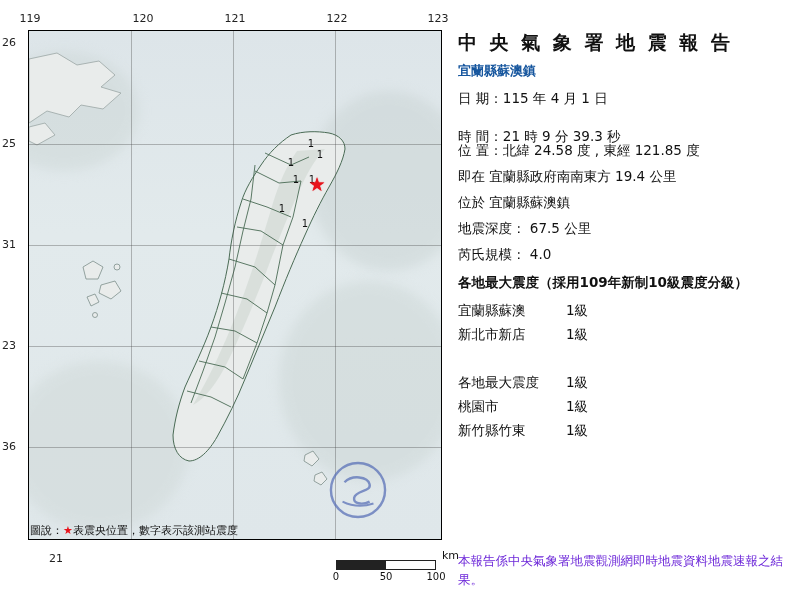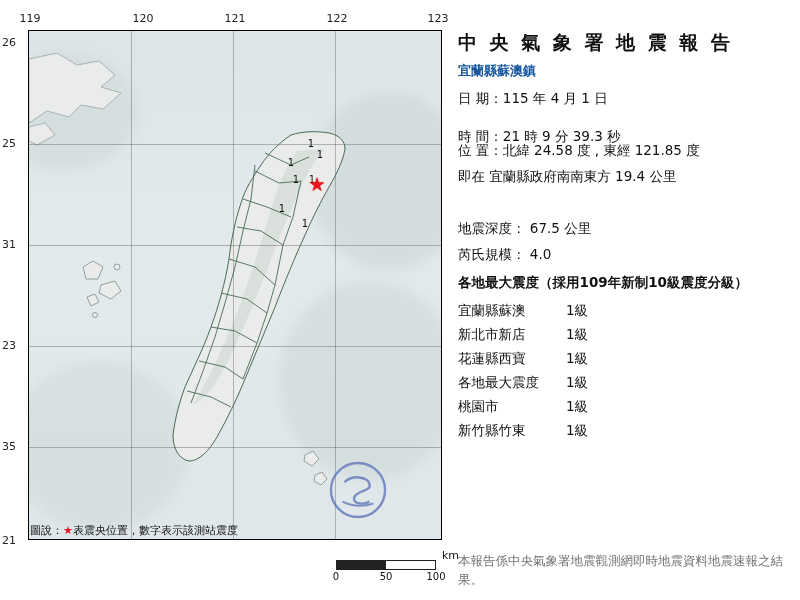--- a/index.html
+++ b/index.html
@@ -53,41 +53,41 @@
 
   
   .report{position:absolute;left:458px;top:12px;width:342px;height:592px;}
   .rep-title{position:absolute;left:0;top:18px;font-size:19px;font-weight:bold;
     letter-spacing:3px;color:#111;}
   .rep-sub{position:absolute;left:0;top:50px;font-size:13px;color:#16569e;font-weight:bold;}
   .rline{position:absolute;left:0;font-size:13.5px;color:#111;white-space:nowrap;}
   .int-head{position:absolute;left:0;font-size:13.5px;color:#111;font-weight:bold;}
   .int-row{position:absolute;left:0;font-size:13.5px;color:#111;}
   .int-row .place{display:inline-block;width:108px;}
-  .footer{position:absolute;left:0;top:540px;font-size:12.5px;color:#737373;line-height:1.5;width:330px;}
+  .footer{position:absolute;left:0;top:540px;font-size:12.5px;color:#6d28d9;line-height:1.5;width:330px;}
 </style>
 </head>
 <body>
 
 <div class="wrap">
 
   <div class="map-panel">
 
     <div class="tick xtick" style="left:30px;">119</div>
     <div class="tick xtick" style="left:143px;text-align:right;">120</div>
     <div class="tick xtick" style="left:235px;">121</div>
     <div class="tick xtick" style="left:337px;">122</div>
     <div class="tick xtick" style="left:438px;">123</div>
 
     <div class="tick ytick" style="top:42px;">26</div>
     <div class="tick ytick" style="top:143px;">25</div>
     <div class="tick ytick" style="top:244px;">31</div>
     <div class="tick ytick" style="top:345px;">23</div>
-    <div class="tick ytick" style="top:446px;">35</div>
-    <div class="tick ytick" style="top:540px;">21</div>
+    <div class="tick ytick" style="top:446px;">36</div>
+    <div class="tick ytick" style="top:558px;margin-left:47px;">21</div>
 
     <div class="map-frame">
       <div class="sea"></div>
 
       <div class="blob" style="left:-40px;top:20px;width:150px;height:120px;background:#cdd7d6;"></div>
       <div class="blob" style="left:280px;top:60px;width:160px;height:180px;background:#c9d3d3;"></div>
       <div class="blob" style="left:250px;top:250px;width:180px;height:200px;background:#ccd6d5;"></div>
       <div class="blob" style="left:-20px;top:330px;width:180px;height:170px;background:#cfd8d7;"></div>
 
       <svg class="taiwan" viewBox="0 0 412 508">
@@ -181,34 +181,32 @@
   </div>
 
   <div class="report">
     <div class="rep-title">中 央 氣 象 署 地 震 報 告</div>
     <div class="rep-sub">宜蘭縣蘇澳鎮</div>
 
     <div class="rline" style="top:78px;">日 期：115 年 4 月 1 日</div>
     <div class="rline" style="top:104px;margin-top:12px;">時 間：21 時 9 分 39.3 秒</div>
     <div class="rline" style="top:130px;">位 置：北緯 24.58 度 , 東經 121.85 度</div>
     <div class="rline" style="top:156px;">即在 宜蘭縣政府南南東方 19.4 公里</div>
+    <div class="rline" style="top:182px;">位於 宜蘭縣蘇澳鎮</div>
     <div class="rline" style="top:208px;text-align:center;">地震深度： 67.5 公里</div>
     <div class="rline" style="top:234px;">芮氏規模： 4.0</div>
 
     <div class="int-head" style="top:262px;">各地最大震度（採用109年新制10級震度分級）</div>
 
     <div class="int-row" style="top:290px;">
       <span class="place">宜蘭縣蘇澳</span><span>1級</span>
     </div>
     <div class="int-row" style="top:314px;">
       <span class="place">新北市新店</span><span>1級</span>
     </div>
-    <div class="int-row" style="top:338px;">
-      <span class="place">花蓮縣西寶</span><span>1級</span>
-    </div>
     <div class="int-row" style="top:362px;">
       <span class="place">各地最大震度</span><span>1級</span>
     </div>
     <div class="int-row" style="top:386px;">
       <span class="place">桃園市</span><span>1級</span>
     </div>
     <div class="int-row" style="top:410px;">
       <span class="place">新竹縣竹東</span><span>1級</span>
     </div>
 

